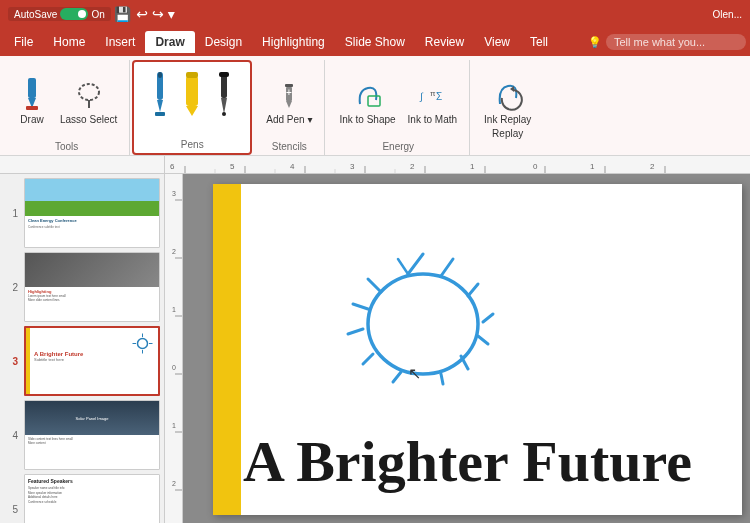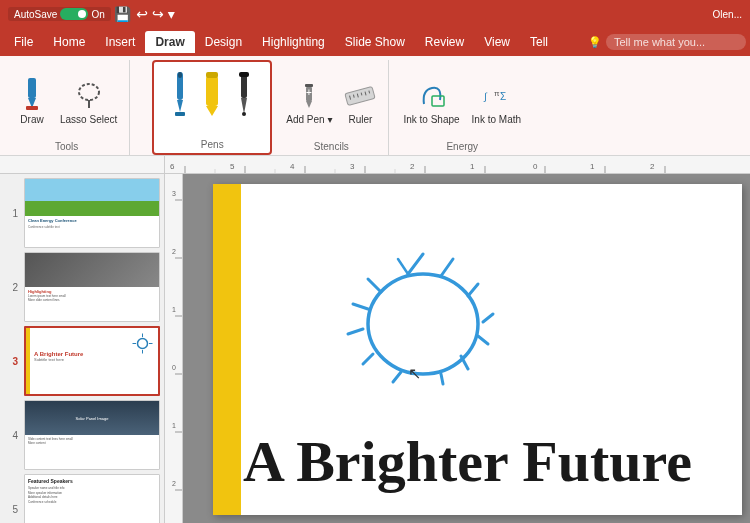--- a/index.html
+++ b/index.html
@@ -86,21 +86,20 @@
     }
     .ribbon-btn-icon { width: 32px; height: 32px; display: flex; align-items: center; justify-content: center; }
     .ribbon-btn-label { font-size: 10px; color: #333; text-align: center; line-height: 1.2; }
 
     
     .pens-group {
       border: 2px solid #c0392b;
       border-radius: 4px;
       background: white;
       padding: 8px 6px 0 6px;
-      margin-left: 20px;
     }
     .pens-inner {
       display: flex;
       align-items: flex-end;
       gap: 6px;
     }
 
     
     .pen-icon {
       display: flex;
@@ -317,34 +316,20 @@
           <svg width="32" height="32" viewBox="0 0 32 32">
             <rect x="12" y="4" width="8" height="3" rx="1" fill="#555"></rect>
             <rect x="13" y="7" width="6" height="14" rx="1" fill="#888"></rect>
             <polygon points="13,21 19,21 16,28" fill="#888"></polygon>
             <text x="16" y="16" text-anchor="middle" font-size="10" fill="white">+</text>
           </svg>
         </div>
         <div class="ribbon-btn-label">Add Pen ▾</div>
       </div>
 
-      <div class="ribbon-btn">
-        <div class="ribbon-btn-icon">
-          <svg width="32" height="32" viewBox="0 0 32 32">
-            <rect x="2" y="10" width="28" height="12" rx="2" fill="#d5d5d5" stroke="#999" stroke-width="1" transform="rotate(-15 16 16)"></rect>
-            <line x1="6" y1="13" x2="6" y2="17" stroke="#666" stroke-width="1" transform="rotate(-15 16 16)"></line>
-            <line x1="10" y1="13" x2="10" y2="16" stroke="#666" stroke-width="1" transform="rotate(-15 16 16)"></line>
-            <line x1="14" y1="13" x2="14" y2="17" stroke="#666" stroke-width="1" transform="rotate(-15 16 16)"></line>
-            <line x1="18" y1="13" x2="18" y2="16" stroke="#666" stroke-width="1" transform="rotate(-15 16 16)"></line>
-            <line x1="22" y1="13" x2="22" y2="17" stroke="#666" stroke-width="1" transform="rotate(-15 16 16)"></line>
-            <line x1="26" y1="13" x2="26" y2="16" stroke="#666" stroke-width="1" transform="rotate(-15 16 16)"></line>
-          </svg>
-        </div>
-        <div class="ribbon-btn-label">Ruler</div>
-      </div>
     </div>
     <div class="ribbon-group-label">Stencils</div>
   </div>
 
   <div class="ribbon-group" style="min-width:130px;">
     <div class="ribbon-group-items">
 
       <div class="ribbon-btn">
         <div class="ribbon-btn-icon">
           <svg width="32" height="32" viewBox="0 0 32 32">
@@ -362,20 +347,35 @@
             <text x="14" y="16" font-size="8" fill="#555">π</text>
             <text x="20" y="20" font-size="10" fill="#2980b9">Σ</text>
           </svg>
         </div>
         <div class="ribbon-btn-label">Ink to Math</div>
       </div>
     </div>
     <div class="ribbon-group-label">Energy</div>
   </div>
 
+  <div class="ribbon-group" style="min-width:70px;">
+    <div class="ribbon-group-items">
+      <div class="ribbon-btn">
+        <div class="ribbon-btn-icon">
+          <svg width="32" height="40" viewBox="0 0 32 40">
+            <path d="M8 28 Q6 12 16 10 Q26 8 24 22" fill="none" stroke="#2980b9" stroke-width="2"></path>
+            <path d="M22 14 A10 10 0 1 1 10 22" fill="none" stroke="#555" stroke-width="2"></path>
+            <polygon points="22,10 22,16 18,13" fill="#555"></polygon>
+          </svg>
+        </div>
+        <div class="ribbon-btn-label">Ink Replay</div>
+        <div class="ribbon-btn-label">Replay</div>
+      </div>
+    </div>
+  </div>
 
 </div>
 
 <div style="display:flex; height:18px; background:#f5f5f5; border-bottom:1px solid #ccc;">
   <div style="width:165px; background:#f5f5f5; border-right:1px solid #ccc;"></div>
   <div style="flex:1; overflow:hidden; position:relative;">
     <svg width="100%" height="18">
 
       <rect width="100%" height="18" fill="#f5f5f5"></rect>
 

